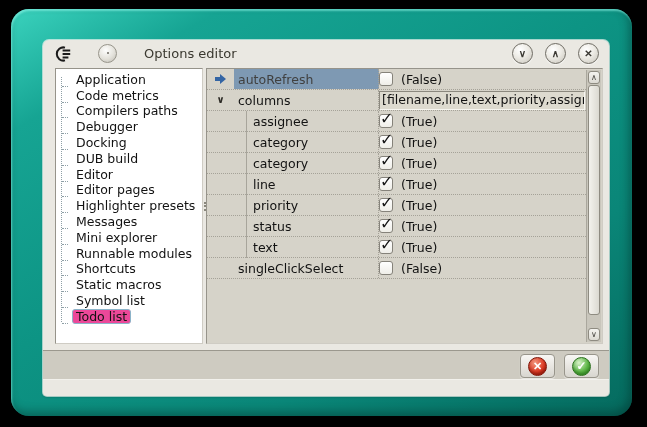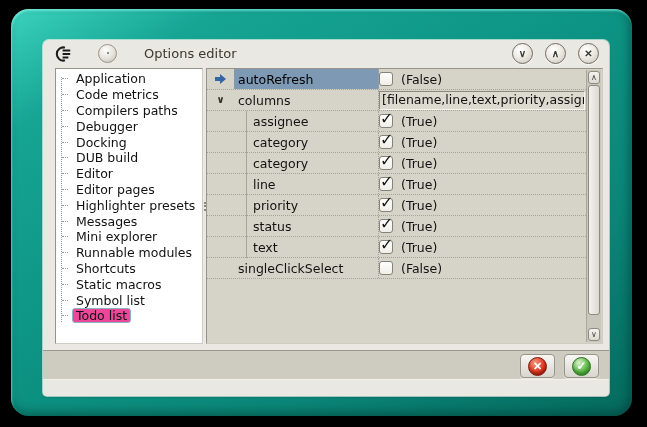--- a/index.html
+++ b/index.html
@@ -41,21 +41,21 @@
     padding:0;cursor:default;
   }
   
   .sidebar{
     position:absolute;left:12px;top:28px;width:148px;height:276px;background:#ffffff;
     border:1px solid #96938a;border-right-color:#cfccc4;border-bottom-color:#cfccc4;
     box-sizing:border-box;overflow:hidden;
   }
   .sidebar ul{list-style:none;margin:2px 0 0 0;padding:0 0 0 3px;position:relative;}
   .sidebar ul::before{content:"";position:absolute;left:5px;top:6px;height:245px;border-left:1px dotted #8fa0a6;}
-  .sidebar li{height:15.8px;display:flex;align-items:center;font-size:12.5px;color:#121212;white-space:nowrap;}
+  .sidebar li{height:15.8px;display:flex;align-items:flex-end;font-size:12.5px;color:#121212;white-space:nowrap;}
   .sidebar li::before{content:"";display:inline-block;width:6px;border-top:1px dotted #8fa0a6;margin:0 4px 0 3px;flex:none;}
   .sidebar li .label{padding:0 3px;border:1px solid transparent;line-height:13px;}
   .sidebar li .label.sel{background:#ec4899;border:1px solid #8cb4c9;border-radius:3px;}
   
   .splitter{position:absolute;left:160px;top:28px;width:3px;height:276px;display:flex;align-items:center;justify-content:center;}
   .splitter i{display:block;height:9px;border-left:2px dotted #8a877d;}
   
   .grid{
     position:absolute;left:163px;top:28px;width:397px;height:276px;background:#d6d3c9;
     border:1px solid #96938a;border-right-color:#cfccc4;border-bottom-color:#cfccc4;
@@ -65,21 +65,21 @@
   .grow{display:flex;height:21px;border-bottom:1px dotted #a5a298;box-sizing:border-box;align-items:stretch;}
   .gutter{width:27px;flex:none;display:flex;align-items:center;justify-content:center;}
   .garrow{display:flex;align-items:center;}
   .garrow .bar{width:5px;height:4px;background:#3465a4;}
   .garrow .head{width:0;height:0;border-left:6px solid #3465a4;border-top:5px solid transparent;border-bottom:5px solid transparent;}
   .gchev{font-size:10px;font-weight:bold;color:#2d2b26;line-height:1;}
   .gname{
     width:145px;flex:none;display:flex;align-items:center;padding-left:4px;box-sizing:border-box;
     border-right:1px dotted #a5a298;font-size:12.5px;color:#121212;position:relative;white-space:nowrap;
   }
-  .grow.selected .gname{background:#7e99b3;color:#000000;}
+  .grow.selected .gname{background:#7e99b3;color:#404040;}
   .gname.child{padding-left:19px;}
   .gname.child::before{content:"";position:absolute;left:12px;top:0;bottom:-1px;border-left:1px solid #a8a59b;}
   .gval{flex:1;display:flex;align-items:center;padding-left:0;box-sizing:border-box;font-size:12.5px;color:#121212;overflow:hidden;}
   .checkbox{
     width:14px;height:14px;flex:none;border-radius:3px;position:relative;box-sizing:border-box;
     background:linear-gradient(#ffffff,#efeee8);border:1px solid #85827a;
   }
   .checkbox .mark{position:absolute;left:0px;top:-6px;font-size:16px;font-weight:bold;color:#131313;}
   .vlabel{margin-left:8px;}
   .valuebox{

